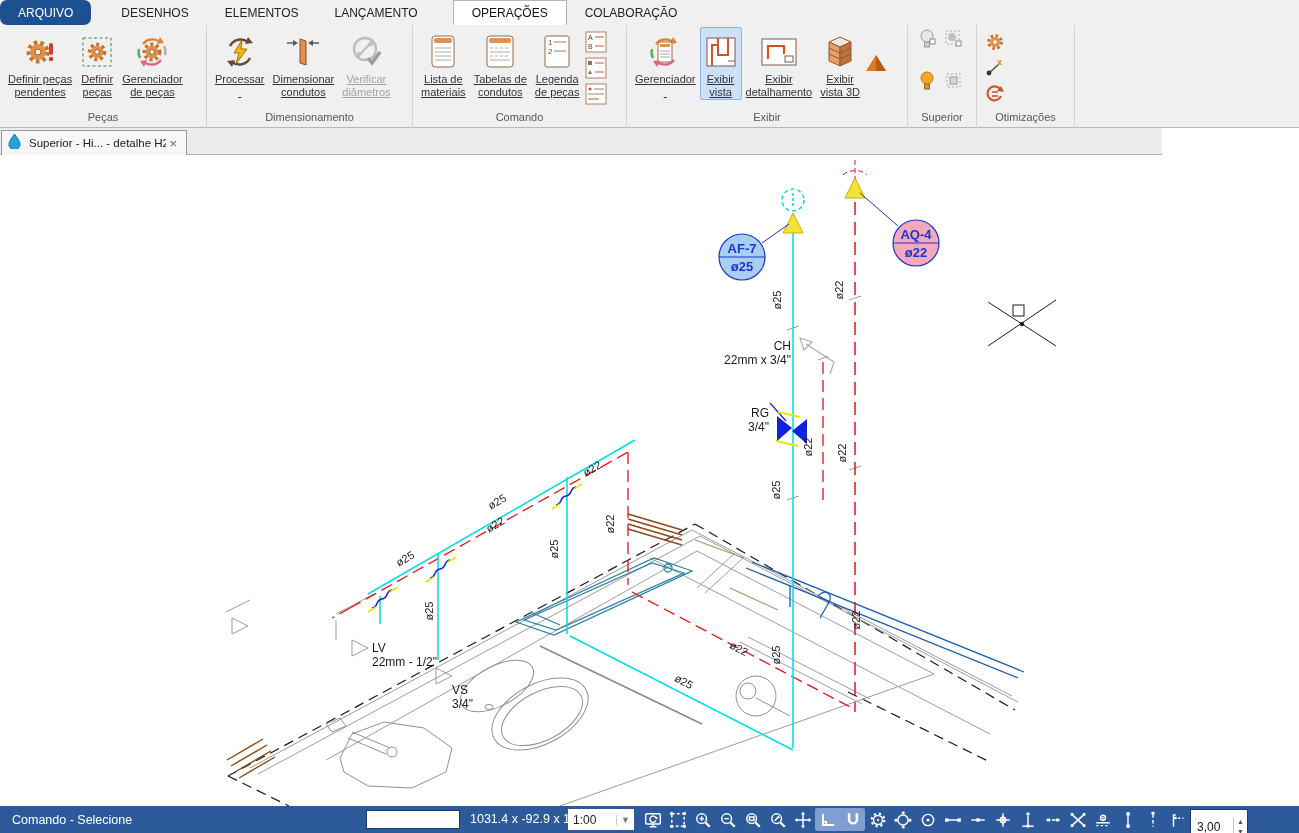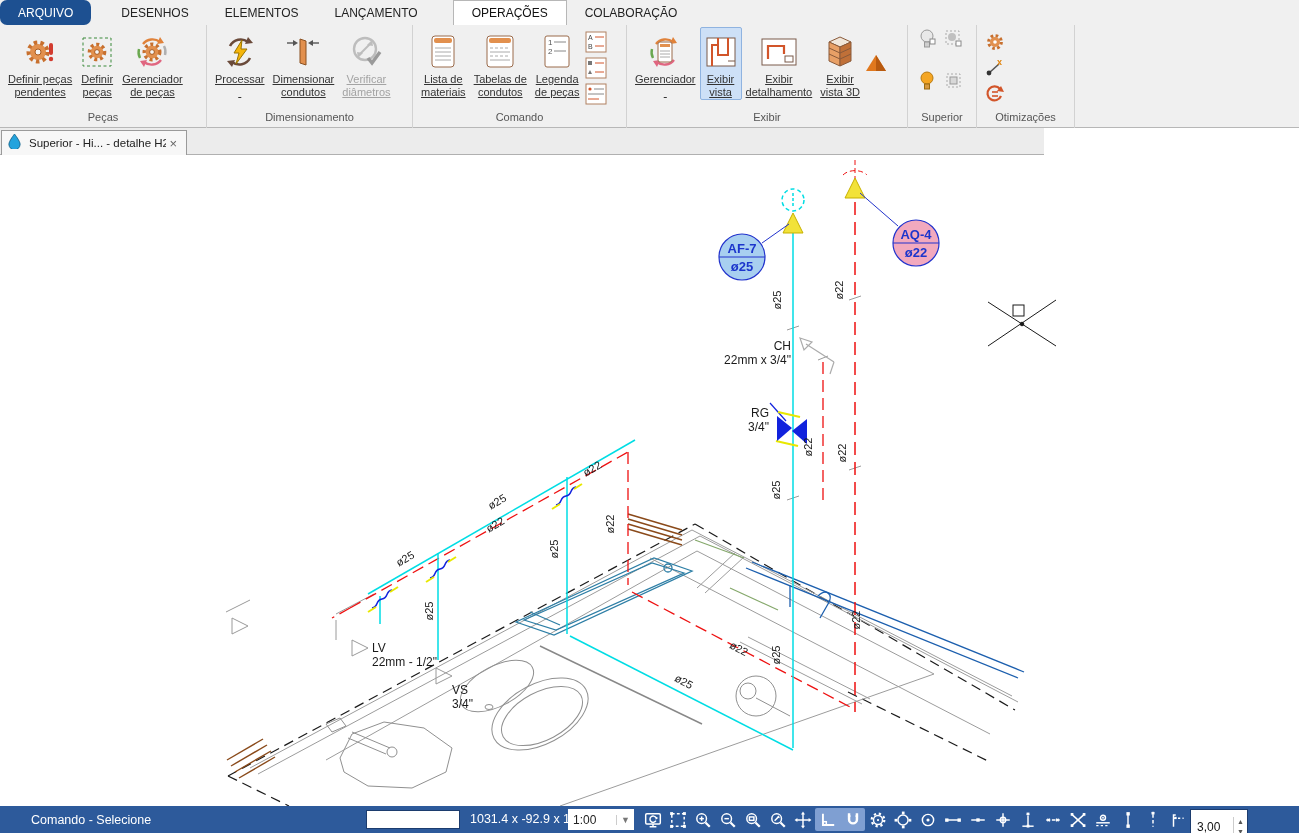--- a/index.html
+++ b/index.html
@@ -17,34 +17,34 @@
   .glabel { height:17px; text-align:center; font-size:11px; color:#555; }
   .rbtn { display:flex; flex-direction:column; align-items:center; padding:3px 3px 0 3px; border:1px solid transparent; border-radius:2px; }
   .rbtn .bicon { height:42px; display:flex; align-items:center; justify-content:center; }
   .rbtn .blbl { font-size:11px; color:#333; line-height:13px; text-align:center;text-decoration:underline; }
   .rbtn.disabled .blbl { color:#a3a3a3; }
   .rbtn.selected { background:#cde0f7; border:1px solid #8fb3e0; }
   .smallcol { display:flex; flex-direction:column; gap:2px; padding-top:3px; }
   .sicon { width:24px; height:24px; display:flex; align-items:center; justify-content:center; }
 
   
-  .docstrip { position:absolute; top:128px; left:0; width:1044px; height:27px; background:#ececec; border-bottom:1px solid #b0b0b0; }
+  .docstrip { position:absolute; top:128px; left:0; width:1162px; height:27px; background:#ececec; border-bottom:1px solid #b0b0b0; }
   .doctab { position:absolute; left:1px; top:2px; height:25px; width:186px; background:#f7f7f7; border:1px solid #9a9a9a; border-bottom:none; display:flex; align-items:center; padding:0 6px; }
   .doctab .ttl { font-size:11.5px; color:#222; margin-left:8px; flex:1; white-space:nowrap; overflow:hidden; }
   .doctab .cls { color:#666; font-size:13px; padding:0 3px; }
 
   
   .canvas { position:absolute; top:155px; left:0; width:1299px; height:651px; background:#fff; }
   .plbl { font-size:11px; fill:#1a1a1a; text-anchor:middle; }
   .ann  { font-size:12px; fill:#1a1a1a; }
   .btxt { font-size:13px; fill:#1c35cc; text-anchor:middle; font-weight:bold; }
 
   
   .statusbar { position:absolute; top:806px; left:0; width:1299px; height:27px; background:#2d5a9b; display:flex; align-items:center; color:#fff; font-size:12.5px; }
-  .sb-cmd { margin-left:31px; }
+  .sb-cmd { margin-left:12px; }
   .sb-input { position:absolute; left:366px; top:4px; width:94px; height:19px; background:#fff; border:1px solid #1c3c6e; }
   .sb-coords { position:absolute; left:470px; top:6px; }
   .sb-scale { position:absolute; left:568px; top:3px; width:66px; height:21px; background:#fff; color:#222; display:flex; align-items:center; font-size:12px; padding-left:5px; }
   .sb-scale .caret { margin-left:auto; color:#777; font-size:9px; padding:0 4px; border-left:1px solid #ccc; }
   .sb-icons { position:absolute; left:640px; top:0; height:27px; display:flex; align-items:center; }
   .sbi { width:25px; height:23px; display:flex; align-items:center; justify-content:center; }
   .sbi svg { stroke:#fff; fill:none; stroke-width:1.3; }
   .hl { background:#7f9fd2; border-radius:2px; display:flex; height:23px; }
   .sb-spin { position:absolute; left:1190px; top:3px; width:58px; height:36px; background:#fff; color:#111; font-size:12px; display:flex; align-items:center; border:1px solid #1c3c6e; }
   .sb-spin .val { flex:1; padding-left:6px; }

